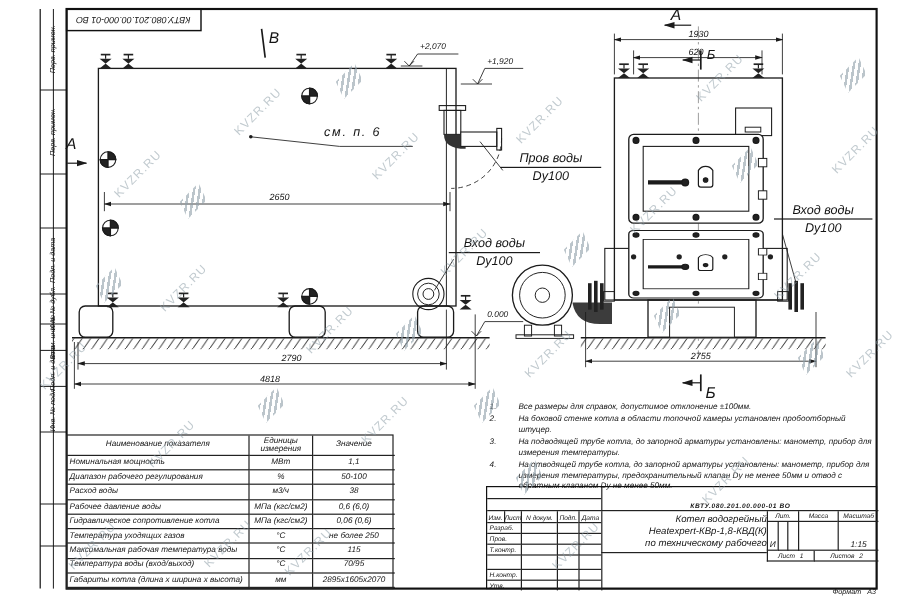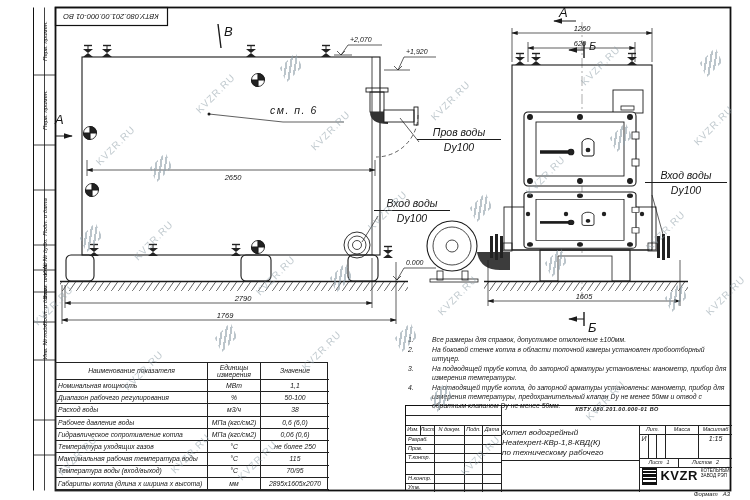--- a/index.html
+++ b/index.html
@@ -37,21 +37,21 @@
   .ttable>div.c{justify-content:center;text-align:center;}
   
   .notes{position:absolute;left:408px;top:336px;width:322px;z-index:3;}
   .note{display:grid;grid-template-columns:24px 1fr;font-size:6.8px;font-style:italic;
         line-height:1.32;margin-bottom:1px;}
   
   .tb{position:absolute;left:405px;top:405px;width:326px;height:86px;border:1.4px solid #111;
       box-sizing:border-box;z-index:4;background:transparent;}
   .tb .cell{position:absolute;border-left:1px solid #222;border-bottom:1px solid #222;
             box-sizing:border-box;font-size:5.5px;font-style:italic;
-            display:flex;align-items:flex-start;justify-content:center;text-align:center;}
+            display:flex;align-items:flex-end;justify-content:center;text-align:center;}
   .tb .nb{border-left:none;}
   .bignum{font-size:13px;font-weight:bold;letter-spacing:.5px;}
   .fmt{left:618px;top:491px;width:112px;font-size:6px;text-align:right;z-index:4;}
   .logo-row{display:flex;align-items:center;gap:3px;justify-content:center;}
   .logo-mark{width:13px;height:15px;background:
      repeating-linear-gradient(0deg,#111 0 2.4px,#fff 2.4px 3.6px);border:1px solid #111;}
   .logo-txt{font-size:13px;font-weight:bold;font-style:normal;letter-spacing:.5px;color:#111;}
   .company{font-size:4.6px;font-style:normal;line-height:1.15;text-align:left;color:#111;}
 </style>
 </head>
@@ -283,26 +283,26 @@
   <div class="t rot180 ctr" style="left:55px;top:7px;width:112px;height:18px;line-height:18px;font-size:7.5px;">КВТУ.080.201.00.000-01 ВО</div>
 
   <span class="stampl" style="left:45px;top:41px">Перв. примен.</span>
   <span class="stampl" style="left:45px;top:110px">Перв. примен.</span>
   <span class="stampl" style="left:45px;top:217px">Подп. и дата</span>
   <span class="stampl" style="left:45px;top:257px">Инв. № дубл.</span>
   <span class="stampl" style="left:45px;top:281px">Взам. инв. №</span>
   <span class="stampl" style="left:45px;top:307px">Подп. и дата</span>
   <span class="stampl" style="left:45px;top:341px">Инв. № подл.</span>
 
-  <div class="t dim ctr" style="left:211px;top:173px;width:44px">2650</div>
+  <div class="t dim ctr" style="left:211px;top:160px;width:44px">2650</div>
   <div class="t dim ctr" style="left:221px;top:294px;width:44px">2790</div>
-  <div class="t dim ctr" style="left:203px;top:311px;width:44px">1769</div>
-  <div class="t dim ctr" style="left:562px;top:24px;width:40px">1260</div>
+  <div class="t dim ctr" style="left:203px;top:311px;width:44px">4818</div>
+  <div class="t dim ctr" style="left:562px;top:24px;width:40px">1930</div>
   <div class="t dim ctr" style="left:562px;top:39px;width:36px">620</div>
-  <div class="t dim ctr" style="left:562px;top:292px;width:44px">1605</div>
+  <div class="t dim ctr" style="left:562px;top:292px;width:44px">2755</div>
 
   <div class="t elev" style="left:350px;top:36px">+2,070</div>
   <div class="t elev" style="left:406px;top:48px">+1,920</div>
   <div class="t elev" style="left:406px;top:259px">0.000</div>
 
   <div class="t mk" style="left:224px;top:24px">В</div>
   <div class="t mk" style="left:55px;top:112px">А</div>
   <div class="t mk" style="left:559px;top:5px">А</div>
   <div class="t mk-s" style="left:589px;top:40px">Б</div>
   <div class="t mk" style="left:588px;top:320px">Б</div>
@@ -430,28 +430,20 @@
 
     <div class="cell" style="left:233px;top:53px;width:39px;height:9px;gap:4px">
       <span>Лист</span>
       <span>1</span>
     </div>
     <div class="cell" style="left:272px;top:53px;width:54px;height:9px;gap:4px">
       <span>Листов</span>
       <span>2</span>
     </div>
 
-    <div class="cell logo-row" style="left:233px;top:62px;width:93px;height:24px;border-bottom:none">
-      <span class="logo-mark"></span>
-      <span class="logo-txt">KVZR</span>
-      <span class="company">
-        <div>КОТЕЛЬНЫЙ</div>
-        <div>ЗАВОД РЭП</div>
-      </span>
-    </div>
   </div>
 
   <div class="t fmt">
     <span>Формат</span>&nbsp;&nbsp;
     <span>А3</span>
   </div>
 
 </div>
 
 </body></html>

